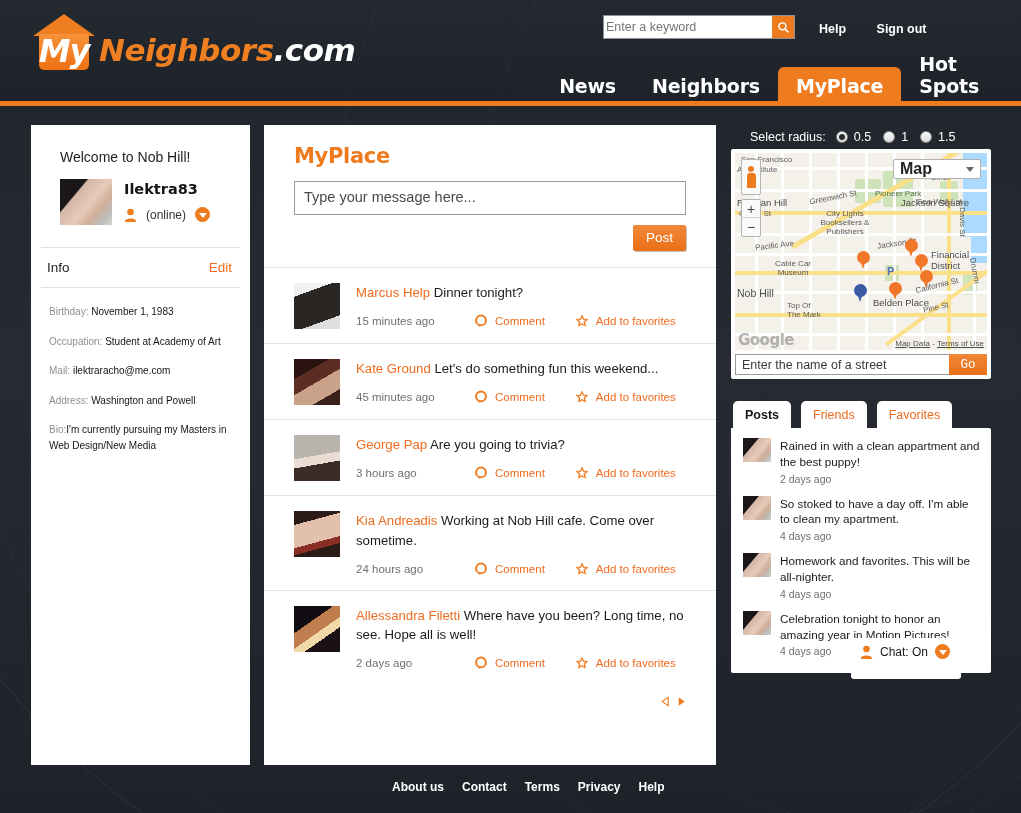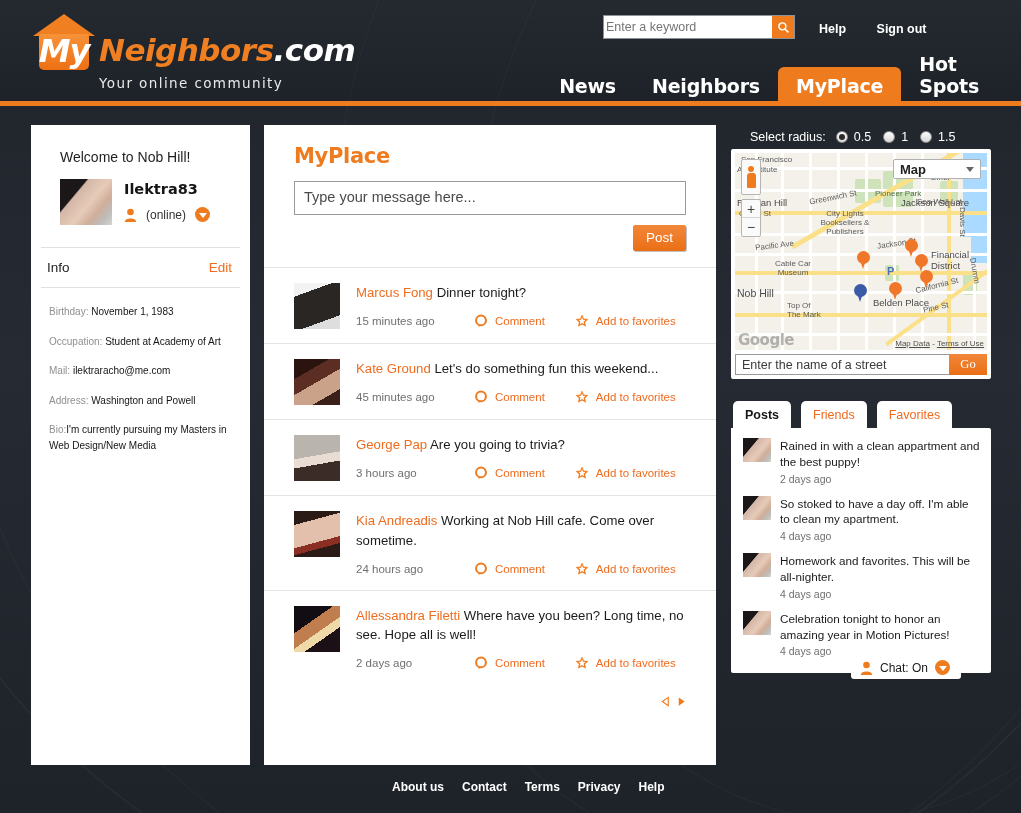--- a/index.html
+++ b/index.html
@@ -248,59 +248,59 @@
     content:""; position:absolute; left:0; top:7px; width:9px; height:15px;
     background:#ef7b1f; border-radius: 3px 3px 1px 1px;
   }
   .zoomctl { position:absolute; left:6px; top: 46px; width:20px; border:1px solid #b5b5b5; background:#fafafa; border-radius:2px;}
   .zoomctl div { height: 18px; display:flex; align-items:center; justify-content:center; font-size: 14px; color:#444; cursor:pointer; }
   .zoomctl div:first-child { border-bottom:1px solid #d4d4d4; }
   .map-type {
     position:absolute; right: 6px; top: 6px; width: 88px; height: 20px;
     background:#fff; border:1px solid #b0b0b0; border-radius:2px;
     display:flex; align-items:center; justify-content:space-between;
-    padding: 0 6px; font-size: 13px; font-weight:bold; color:#222; cursor:pointer;
+    padding: 0 6px; font-size: 16px; font-weight:bold; color:#222; cursor:pointer;
   }
   .map-type .chev { width:0;height:0;border-left:4px solid transparent;border-right:4px solid transparent;border-top:5px solid #666;}
   .gwatermark {
     position:absolute; left: 3px; bottom: 1px; font-size: 15px; font-weight:bold;
     color: rgba(120,120,120,0.55); font-family:"DejaVu Sans", sans-serif; letter-spacing:-0.5px;
   }
   .mapattr { position:absolute; right: 3px; bottom: 2px; font-size: 8px; color:#4e4e4e; }
   .mapattr u { cursor:pointer; }
   .street-row { display:flex; margin-top: 4px; }
   .street-row input {
     flex:1; height: 21px; border:1px solid #9a9a9a; border-right:0; outline:none;
     font-size: 12.5px; padding-left: 6px; color:#2f2f2f; font-family:"Liberation Sans",sans-serif;
   }
   .street-row input::placeholder { color:#3a3a3a; }
   .go-btn {
     width: 38px; background: linear-gradient(180deg,#f2873a,#ea6f15); color:#fff;
-    border:0; font-size: 12.5px; cursor:pointer; font-family:Liberation Serif, serif;
+    border:0; font-size: 12.5px; cursor:pointer; font-family:Liberation Mono, monospace;
   }
   .tabs-card { margin-top: 22px; width: 260px; }
   .tabs { display:flex; gap: 10px; padding-left: 2px; }
   .tab {
     background:#fff; border-radius: 5px 5px 0 0; font-size: 12.5px;
     padding: 7px 12px 6px 12px; color:#ef6c1f; cursor:pointer; font-weight:500;
   }
   .tab.active { color:#161616; font-weight:bold; }
   .tabs-body { background:#fff; padding: 10px 10px 14px 12px; border-radius: 0 2px 2px 2px; }
   .mini-post { display:flex; margin-bottom: 11px; }
   .mini-post:last-child { margin-bottom: 2px; }
   .mini-av {
     width: 28px; height: 24px; flex:none; margin-right: 9px; background-size:cover;
     background-image: linear-gradient(130deg,#1b1718 0 32%,#d3b6a6 34%,#e7cbb9 58%,#cfae9a 74%,#bdbdb9 88%,#d8d4cf 100%);
   }
   .mini-txt { font-size: 11.7px; color:#1b1b1b; line-height: 1.35; }
   .mini-time { font-size: 10.5px; color:#6f6f6f; margin-top: 3px; }
   
   .chatbar {
     position:absolute; right: 30px; bottom: -6px; z-index: 5;
-    background:#fff; border-radius:3px; padding: 6px 11px 4px 9px;
+    background:#fff; border-radius:3px; padding: 6px 11px 20px 9px;
     display:flex; align-items:center; gap:7px; font-size: 12px; color:#1b1b1b;
   }
   
   .footer {
     position:absolute; left:0; right:0; bottom:0; height: 53px; z-index:3;
     display:flex; align-items:center;
   }
   .footer-links { margin-left: 392px; display:flex; gap: 18px; }
   .footer-links a { color:#fff; font-size: 12px; text-decoration:none; font-weight:600; }
   .person-ic { display:flex; }
@@ -324,21 +324,20 @@
     <div class="logo-row">
       <div class="house">
         <div class="roof"></div>
         <div class="body-sq"></div>
         <div class="my">My</div>
       </div>
       <div class="logo-text">
         <span>Neighbors</span><span class="dotcom">.com</span>
       </div>
     </div>
-    <div class="tagline">Your online community</div>
   </div>
 
   <div class="head-right">
     <div class="searchbox">
       <input type="text" placeholder="Enter a keyword" style="">
       <div class="search-btn">
         <svg width="13" height="13" viewBox="0 0 16 16">
           <circle cx="6.6" cy="6.6" r="4.3" fill="none" stroke="#fff" stroke-width="1.8"></circle>
           <line x1="9.8" y1="9.8" x2="14" y2="14" stroke="#fff" stroke-width="2"></line>
         </svg>
@@ -417,21 +416,21 @@
     <div class="post-row">
       <button class="post-btn">Post</button>
     </div>
 
     <div class="feed">
 
       <div class="feed-item">
         <div class="fav fav-marcus"></div>
         <div class="feed-body">
           <div class="feed-text">
-            <span class="feed-name">Marcus Fong</span>
+            <span class="feed-name">Marcus Help</span>
             <span>Dinner tonight?</span>
           </div>
           <div class="feed-meta">
             <span class="meta-time">15 minutes ago</span>
             <span class="meta-act">
               <span class="ic">
                 <svg width="14" height="14" viewBox="0 0 16 16">
                     <circle cx="8" cy="7.3" r="5.6" fill="none" stroke="#ef7b1f" stroke-width="2.3"></circle>
                     <path d="M5.6 11.6 L5 15 L8.2 12.6 Z" fill="#ef7b1f"></path>
                   </svg>

